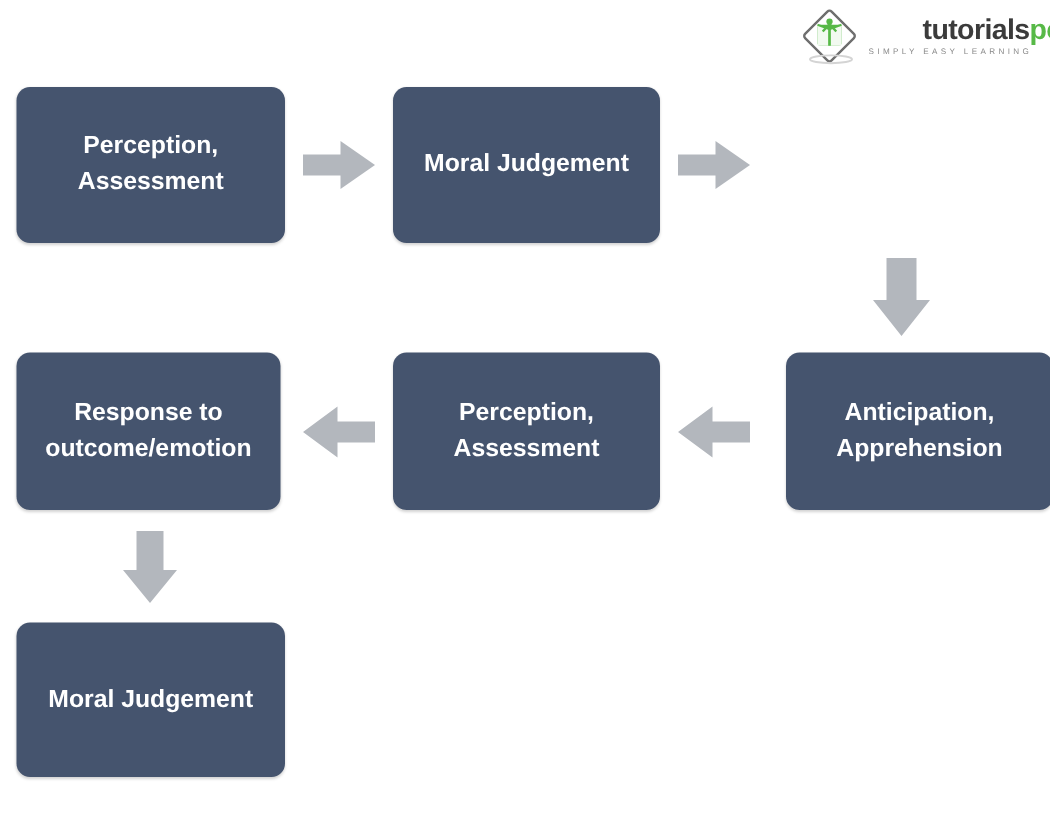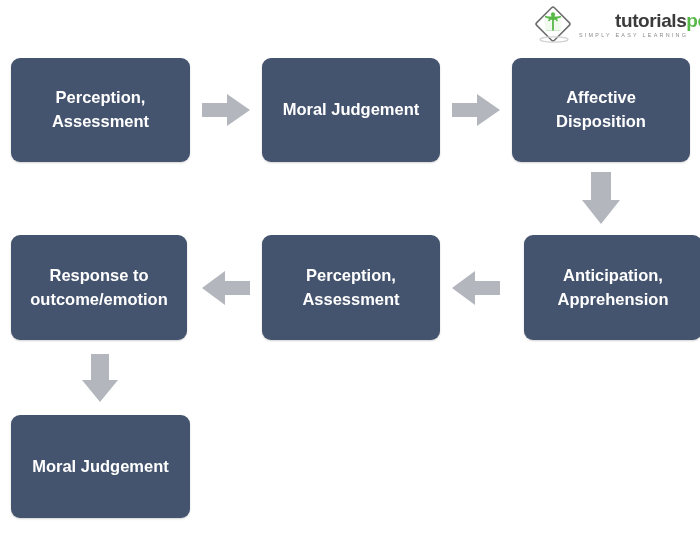--- a/index.html
+++ b/index.html
@@ -127,24 +127,20 @@
   <div class="node" style="left:262px; top:58px; width:178px; height:104px;">
     <span class="node-label">Moral Judgement</span>
   </div>
 
   <div class="arrow" style="left:450px; top:92px; width:52px; height:36px;">
     <svg width="52" height="36" viewBox="0 0 52 36">
       <path d="M 2 11 L 27 11 L 27 2 L 50 18 L 27 34 L 27 25 L 2 25 Z" fill="#b3b7bd"></path>
     </svg>
   </div>
 
-  <div class="node" style="left:512px; top:58px; width:178px; height:104px;">
-    <span class="node-label">Affective
-Disposition</span>
-  </div>
 
   <div class="arrow" style="left:580px; top:170px; width:42px; height:56px;">
     <svg width="42" height="56" viewBox="0 0 42 56">
       <path d="M 11 2 L 31 2 L 31 30 L 40 30 L 21 54 L 2 30 L 11 30 Z" fill="#b3b7bd"></path>
     </svg>
   </div>
 
   <div class="node" style="left:11px; top:235px; width:176px; height:105px;">
     <span class="node-label">Response to
 outcome/emotion</span>

